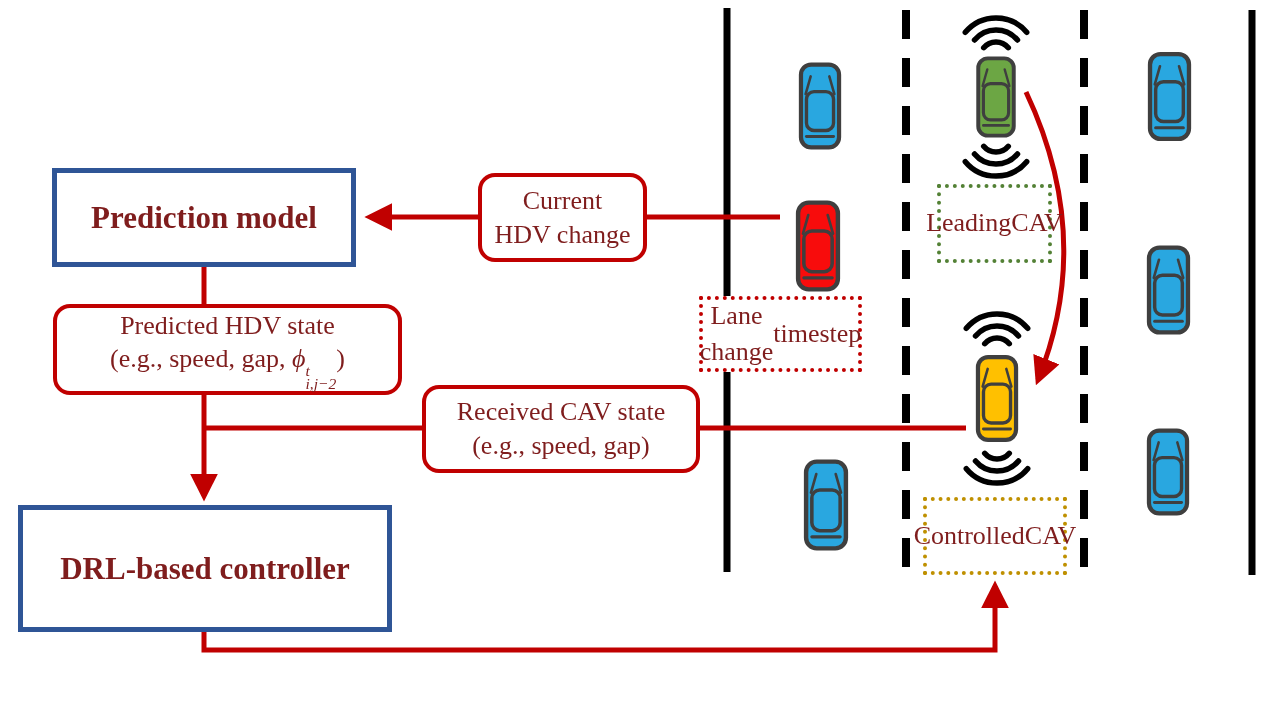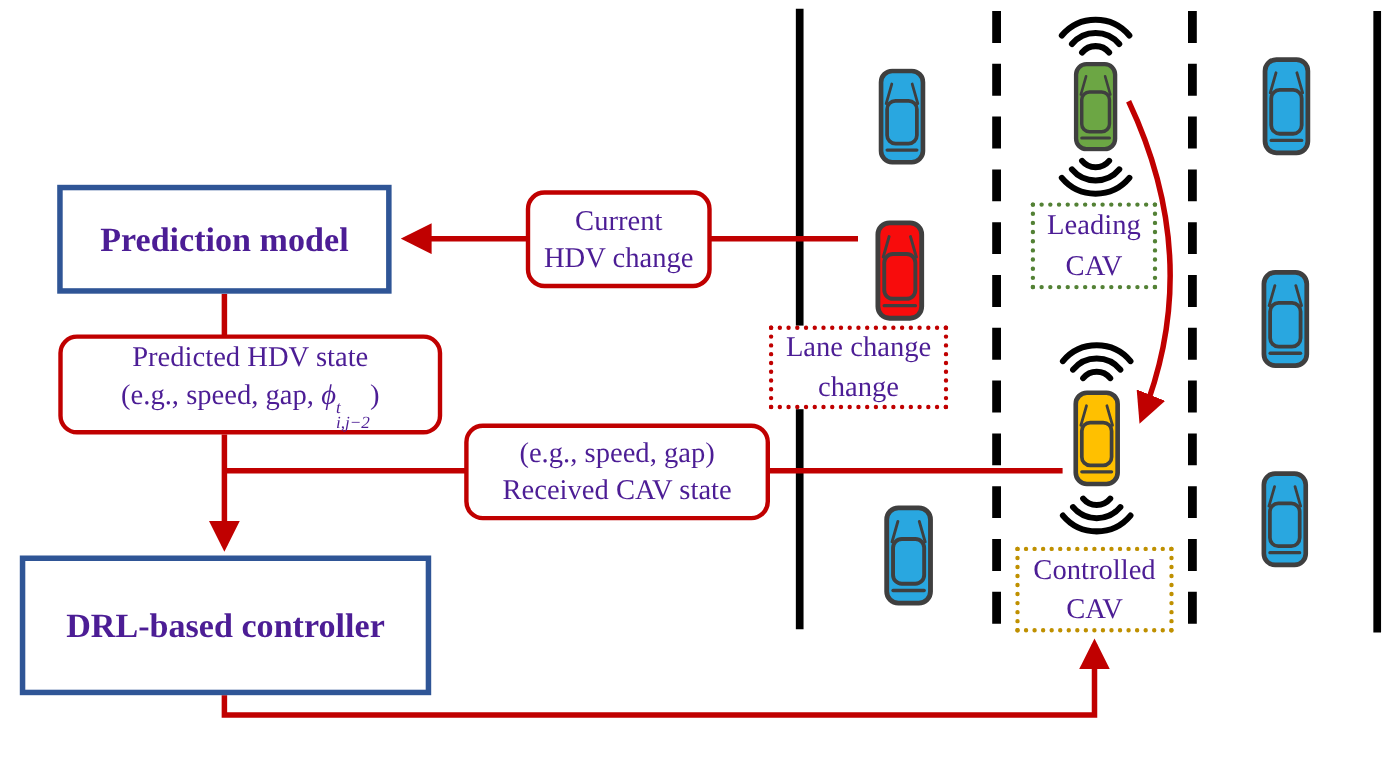--- a/index.html
+++ b/index.html
@@ -1,18 +1,18 @@
 <!DOCTYPE html>
 <html><head>
 <meta charset="utf-8">
 <style>
   html,body { margin:0; padding:0; background:#ffffff; }
   #stage {
     position:relative; width:1272px; height:710px; background:#ffffff;
-    font-family:"Liberation Serif","DejaVu Serif",serif; color:#4c1d95; overflow:hidden;
+    font-family:"Liberation Serif","DejaVu Serif",serif; color:#7f1d1d; overflow:hidden;
   }
   #lines { position:absolute; left:0; top:0; z-index:1; }
 
   
   .box { position:absolute; background:#fff; display:flex; flex-direction:column;
          align-items:center; justify-content:center; text-align:center; z-index:3; box-sizing:border-box; }
   .solid-box { border:5px solid #2F5596; font-weight:bold; font-size:31px; }
   .round-box { border:4px solid #C00000; border-radius:17px; font-size:26px; line-height:1.3; }
   #prediction-box { left:52px; top:168px; width:304px; height:99px; }
   #drl-box        { left:18px; top:505px; width:374px; height:127px; }
@@ -21,21 +21,21 @@
   #received-cav-box  { left:422px; top:385px; width:278px; height:88px; }
   #acceleration-box  { left:447px; top:608px; width:230px; height:85px; }
 
   
   .phi { font-style:italic; }
   .supsub { display:inline-flex; flex-direction:column; vertical-align:-0.55em;
             line-height:0.85; font-size:0.60em; font-style:italic; text-align:left; }
   .supsub .ss-sup, .supsub .ss-sub { display:block; }
 
   
-  .road-label { position:absolute; background:#fff; display:flex; flex-direction:column;
+  .road-label { position:absolute; background:#fff; display:flex; 
                 align-items:center; justify-content:center; text-align:center;
                 font-size:26px; line-height:1.4; z-index:3; box-sizing:border-box; }
   #leading-cav-label    { left:937px; top:184px; width:115px; height:79px; border:4px dotted #538135; }
   #lane-change-label    { left:699px; top:296px; width:163px; height:76px; border:4px dotted #C00000; }
   #controlled-cav-label { left:923px; top:497px; width:144px; height:78px; border:4px dotted #BF9000; }
 
   
   .vehicle { position:absolute; z-index:2; }
   .vehicle svg.car-body { display:block; width:100%; height:100%; }
   .wifi { position:absolute; left:50%; width:80px; height:44px; margin-left:-40px; }
@@ -88,33 +88,33 @@
     <span>Predicted HDV state</span>
     <span>
       <span>(e.g., speed,  gap,  </span><span class="phi">ϕ</span><span class="supsub">
           <span class="ss-sup">t</span>
           <span class="ss-sub">i,j−2</span>
         </span><span>)</span>
     </span>
   </div>
 
   <div class="box round-box" id="received-cav-box">
+    <span>Received CAV state</span>
     <span>(e.g., speed, gap)</span>
-    <span>Received CAV state</span>
   </div>
 
 
   <div class="road-label" id="leading-cav-label">
     <span>Leading</span>
     <span>CAV</span>
   </div>
 
   <div class="road-label" id="lane-change-label">
     <span>Lane change</span>
-    <span>change</span>
+    <span>timestep</span>
   </div>
 
   <div class="road-label" id="controlled-cav-label">
     <span>Controlled</span>
     <span>CAV</span>
   </div>
 
   <div id="vehicle-layer">
       <div class="vehicle" style="left: 797px; top: 62px; width: 46px; height: 88px;">
         <svg class="car-body" viewBox="0 0 52 104">

